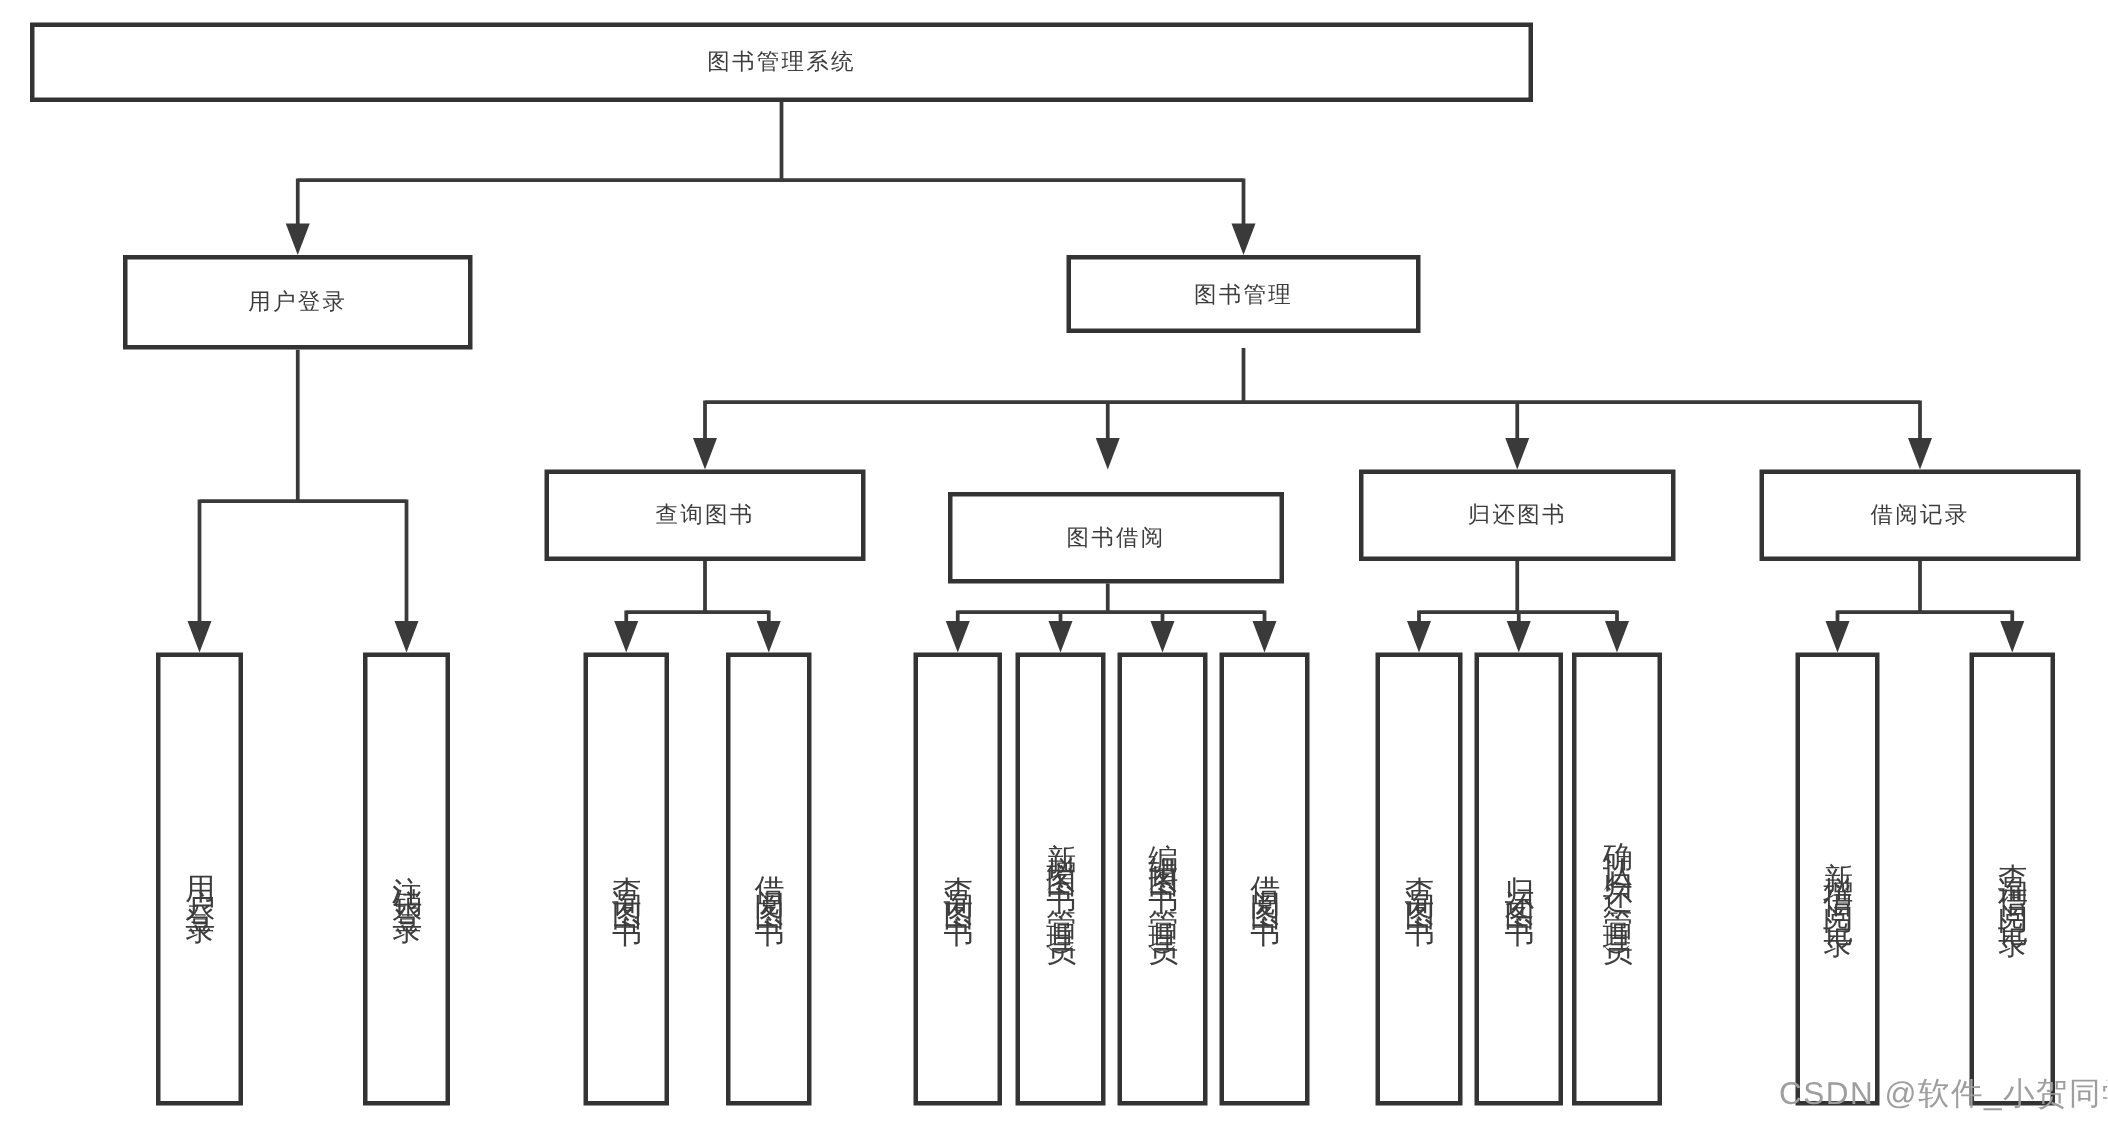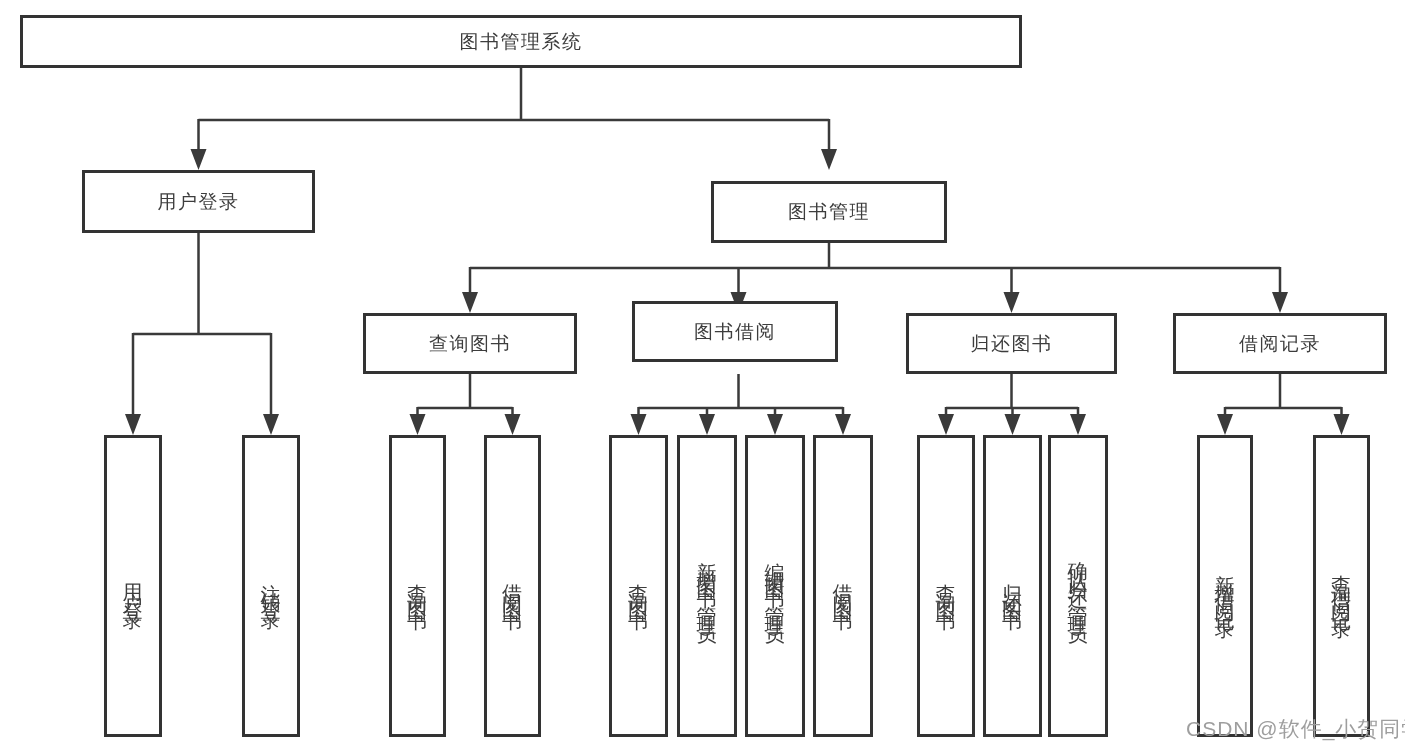--- a/index.html
+++ b/index.html
@@ -9,21 +9,21 @@
   .canvas{
     position:relative; width:1405px; height:747px; background:var(--bg);
     font-family:"Liberation Sans","DejaVu Sans",sans-serif; overflow:hidden;
   }
   .wires{position:absolute;left:0;top:0;z-index:1;}
   .node{
     position:absolute; box-sizing:border-box; background:#fff;
     border:3px solid var(--border); color:var(--text);
     display:flex; align-items:center; justify-content:center; z-index:2;
   }
-  .hbox span{font-size:19px; letter-spacing:1.5px; white-space:nowrap;}
+  .hbox span{font-size:15px; letter-spacing:1.5px; white-space:nowrap;}
   .leaf .vtext{
     writing-mode:vertical-rl; text-orientation:mixed;
     font-size:20px; letter-spacing:9px; line-height:1;
   }
   .watermark{
     position:absolute; top:715px; left:1186px; z-index:3;
     font-size:21px; color:var(--wm); letter-spacing:1px; white-space:nowrap;
   }
 </style>
 </head>
@@ -60,28 +60,28 @@
       M1217 414 L1233 414 L1225 435 Z M1333.5 414 L1349.5 414 L1341.5 435 Z"></path>
   </svg>
 
   <div class="node hbox" style="left:20px;top:15px;width:1002px;height:53px">
     <span>图书管理系统</span>
   </div>
 
   <div class="node hbox" style="left:82px;top:170px;width:233px;height:63px">
     <span>用户登录</span>
   </div>
-  <div class="node hbox" style="left:711px;top:181px;width:236px;height:62px">
+  <div class="node hbox" style="left:711px;top:170px;width:236px;height:52px">
     <span>图书管理</span>
   </div>
 
   <div class="node hbox" style="left:363px;top:313px;width:214px;height:61px">
     <span>查询图书</span>
   </div>
-  <div class="node hbox" style="left:632px;top:301px;width:206px;height:61px">
+  <div class="node hbox" style="left:632px;top:328px;width:224px;height:61px">
     <span>图书借阅</span>
   </div>
   <div class="node hbox" style="left:906px;top:313px;width:211px;height:61px">
     <span>归还图书</span>
   </div>
   <div class="node hbox" style="left:1173px;top:313px;width:214px;height:61px">
     <span>借阅记录</span>
   </div>
 
   <div class="node leaf" style="left:104px;top:435px;width:58px;height:302px">

